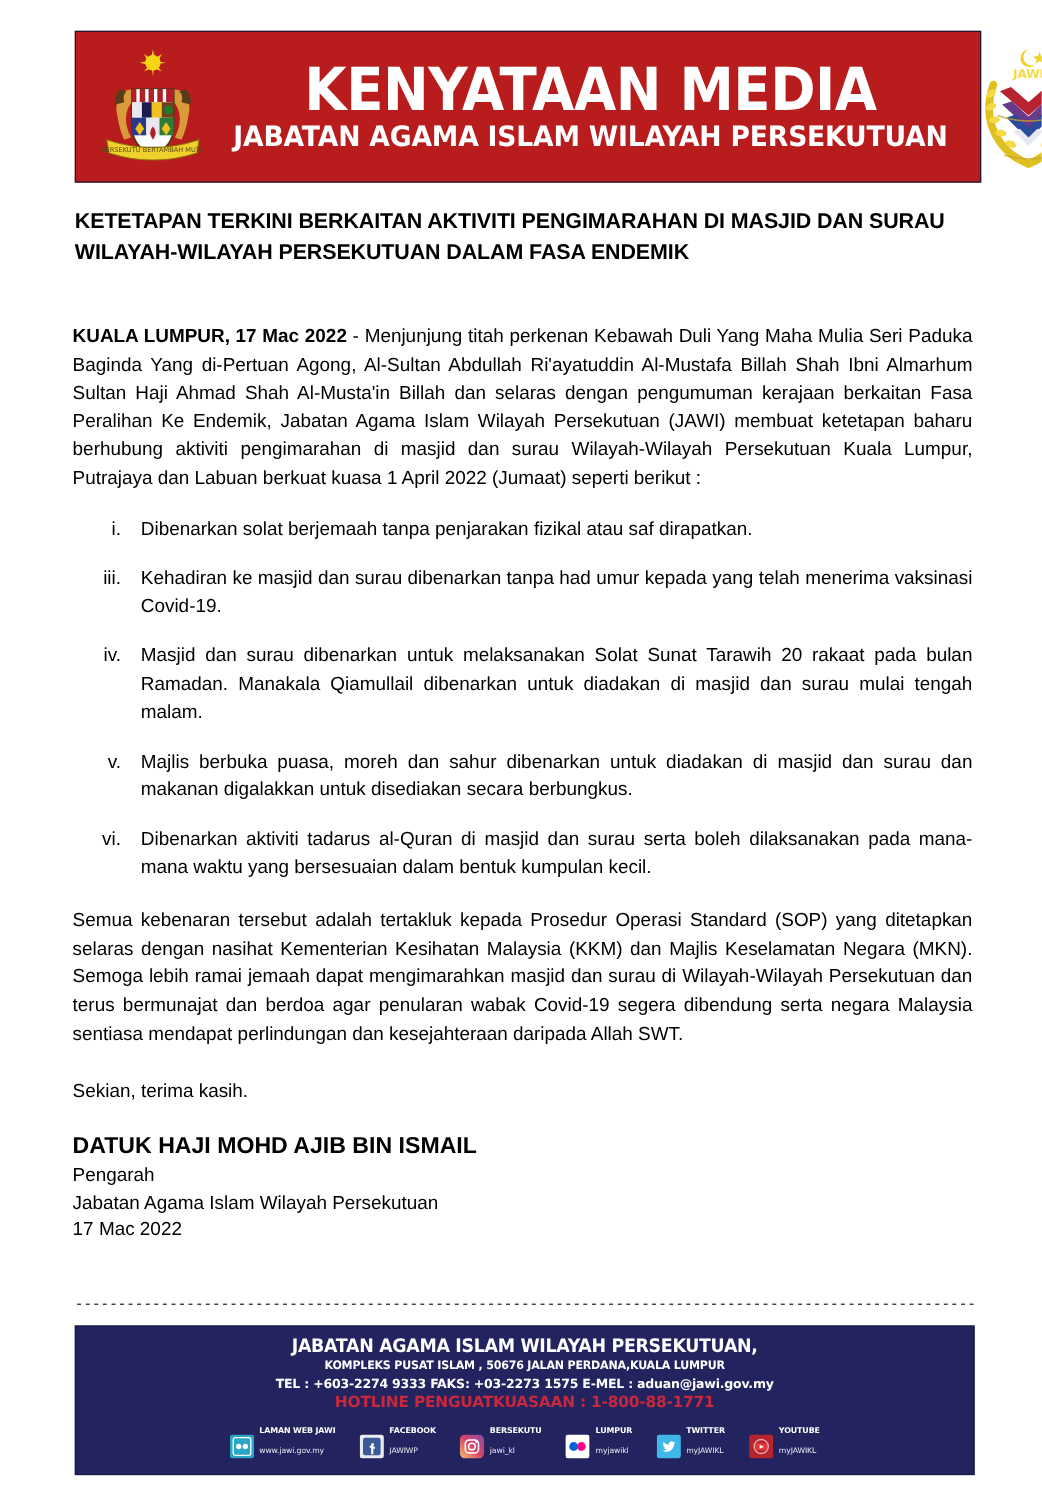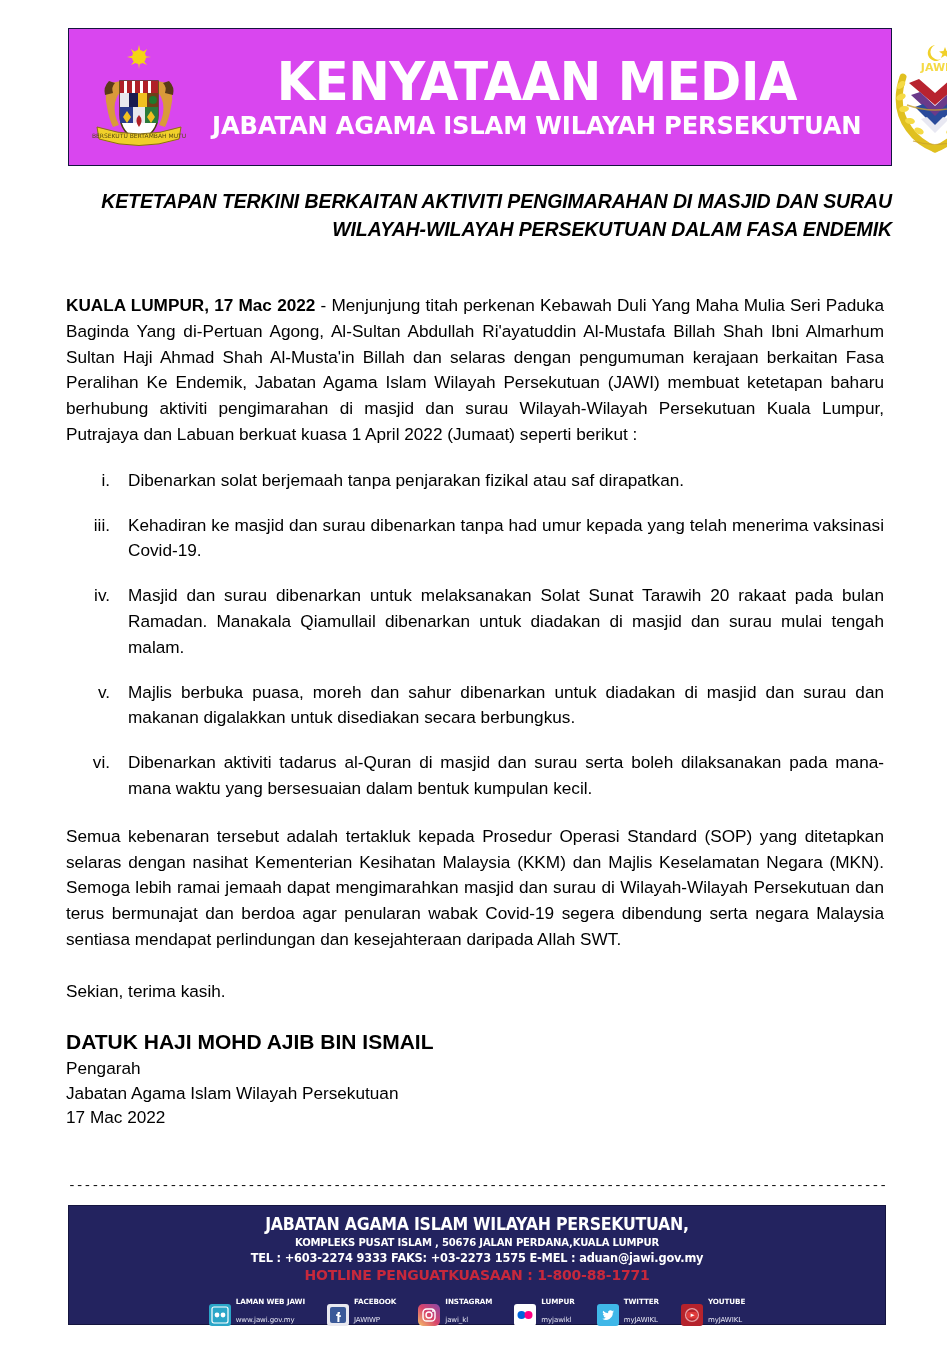--- a/index.html
+++ b/index.html
@@ -23,21 +23,21 @@
     box-sizing: border-box;
   }
 
   
   .header-banner {
     position: absolute;
     left: 68px;
     top: 28px;
     width: 824px;
     height: 138px;
-    background: #d946ef;
+    background: #b91c1c;
     border: 1px solid #15153f;
     display: flex;
     align-items: center;
     justify-content: space-between;
     padding: 0 18px;
     box-sizing: border-box;
   }
   .emblem {
     width: 104px;
     height: 112px;
@@ -69,26 +69,25 @@
     white-space: nowrap;
     margin-top: 4px;
   }
 
   
   .doc-title {
     position: absolute;
     left: 68px;
     top: 188px;
     width: 824px;
-    text-align: right;
+    text-align: left;
     font-weight: bold;
     font-size: 19.5px;
     line-height: 1.42;
     letter-spacing: -0.1px;
-    font-style: italic;
   }
   .content {
     position: absolute;
     left: 66px;
     top: 293px;
     width: 818px;
     font-size: 17.2px;
     line-height: 1.5;
   }
   .para {
@@ -141,21 +140,21 @@
     white-space: nowrap;
     letter-spacing: 0px;
   }
 
   
   .footer-banner {
     position: absolute;
     left: 68px;
     top: 1205px;
     width: 818px;
-    height: 120px;
+    height: 136px;
     background: #23235f;
     border: 1px solid #15153f;
     box-sizing: border-box;
     text-align: center;
     padding-top: 8px;
   }
   .f-org {
     color: #ffffff;
     font-family: "DejaVu Sans", sans-serif;
     font-weight: bold;
@@ -408,21 +407,21 @@
                 <stop offset="100%" stop-color="#8a4aa8"></stop>
               </linearGradient>
             </defs>
             <rect width="22" height="22" rx="5" fill="url(#ig)"></rect>
             <rect x="5" y="5" width="12" height="12" rx="3.6" fill="none" stroke="#ffffff" stroke-width="1.4"></rect>
             <circle cx="11" cy="11" r="3" fill="none" stroke="#ffffff" stroke-width="1.4"></circle>
             <circle cx="15" cy="7" r="1" fill="#ffffff"></circle>
           </svg>
         </span>
         <span class="social-labels">
-          <span class="social-title">INSTAGRAM</span><br>
+          <span class="social-title">BERSEKUTU</span><br>
           <span class="social-handle">jawi_kl</span>
         </span>
       </div>
 
       <div class="social-item">
         <span class="social-icon">
           <svg viewBox="0 0 22 22" width="22" height="22">
             <rect width="22" height="22" rx="3" fill="#ffffff"></rect>
             <circle cx="7.5" cy="11" r="4" fill="#0063dc"></circle>
             <circle cx="14.5" cy="11" r="4" fill="#ff0084"></circle>

